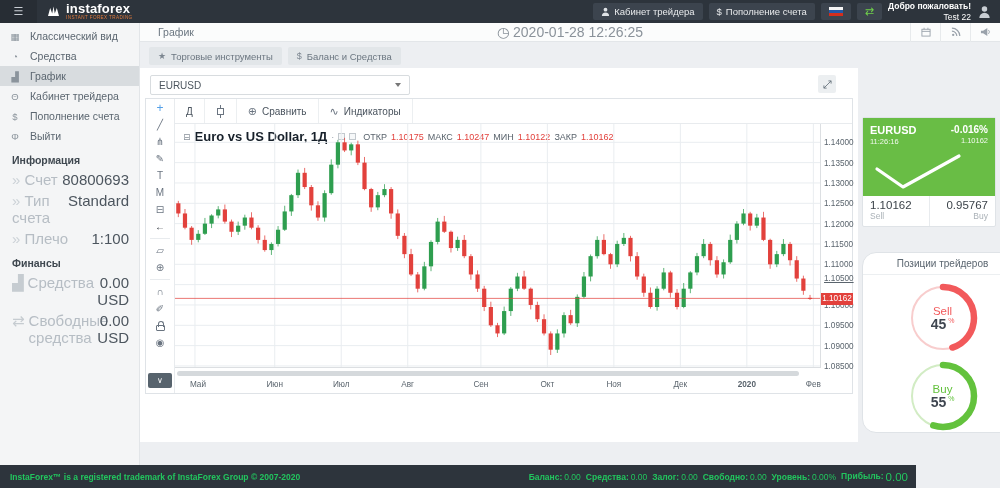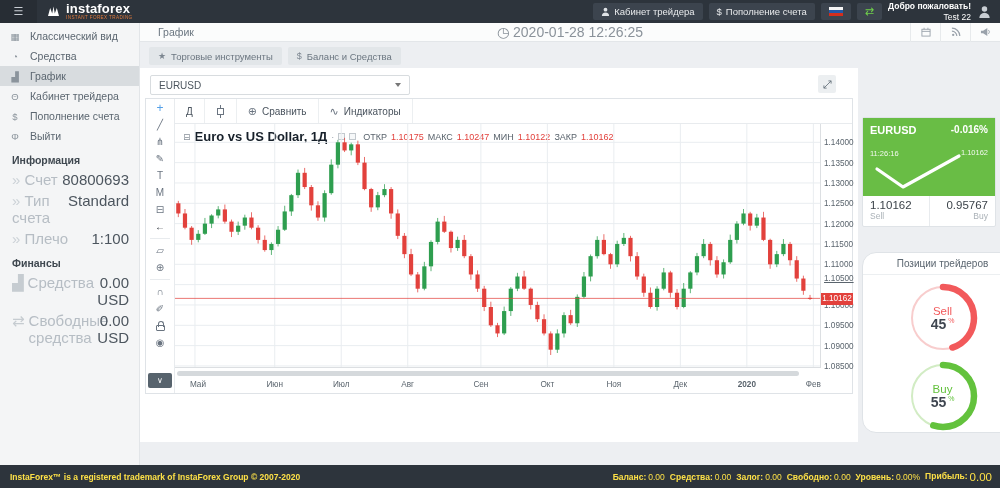--- a/index.html
+++ b/index.html
@@ -15,21 +15,21 @@
   .brand-sub { font-size:4.6px; color:#e27a3c; letter-spacing:.4px; margin-top:1px;}
   .top-right { margin-left:auto; display:flex; align-items:center; gap:6px; padding-right:8px; }
   .hdr-btn { background:#3c444e; border-radius:2px; height:17px; display:flex; align-items:center; gap:4px; padding:0 8px; font-size:9.5px; color:#e8eaec; cursor:pointer; }
   .flag { width:14px; height:9px; display:block; }
   .flag div { height:3px; }
   .welcome { text-align:right; font-size:8.5px; line-height:1.2; }
   .welcome .w1 { font-weight:bold; }
   .avatar { width:15px; height:15px; display:flex; align-items:center; justify-content:center; }
 
   
-  .footer { position:absolute; bottom:0; left:0; width:1000px; height:23px; background:#2d343c; color:#fde047; display:flex; align-items:center; padding:0 8px 0 10px; z-index:5;}
+  .footer { position:absolute; bottom:0; left:0; width:916px; height:23px; background:#2d343c; color:#22c55e; display:flex; align-items:center; padding:0 8px 0 10px; z-index:5;}
   .foot-left { font-size:8.5px; font-weight:bold; }
   .foot-right { margin-left:auto; display:flex; align-items:center; gap:5px; font-size:8.5px; }
   .stat { display:flex; gap:2px; }
   .stat b { font-weight:bold; }
   .profit-val { font-size:11.5px; }
 
   
   .sidebar { position:absolute; top:23px; left:0; width:140px; bottom:23px; background:#f4f5f6; border-right:1px solid #e2e5e8; }
   .side-item { height:20px; display:flex; align-items:center; font-size:10.5px; color:#5b6670; cursor:pointer; }
   .side-item.active { background:#d8dcdf; }
@@ -91,21 +91,21 @@
   .ohlc { display:flex; gap:4px; font-size:9px; margin-left:3px; align-items:center;}
   .ohlc .ol { color:#5a646d; }
   .ohlc .ov { color:#e2413c; }
 
   
   .quote-card { position:absolute; left:722px; top:49px; width:134px; border:1px solid #dfe3e7; border-radius:2px; background:#fff; }
   .quote-head { height:78px; background:#69bd45; color:#fff; position:relative; padding:6px 7px; }
   .qrow { display:flex; justify-content:space-between; align-items:flex-start; }
   .qsym { font-size:11px; font-weight:bold; }
   .qchg { font-size:10px; font-weight:bold; }
-  .qtime, .qprc { font-size:7.5px; opacity:.9; margin-top:13px;}
+  .qtime, .qprc { font-size:7.5px; opacity:.9; margin-top:1px;}
   .spark { position:absolute; left:6px; bottom:5px; }
   .quote-row { display:flex; height:30px; }
   .qcell { flex:1; padding:3px 7px; }
   .qcell + .qcell { border-left:1px solid #e8ebee; text-align:right; }
   .qval { font-size:11.5px; color:#3c434a; }
   .qlab { font-size:8.5px; color:#aab1b7; }
 
   .pos-card { position:absolute; left:722px; top:184px; width:161px; height:181px; border:1px solid #dfe3e7; border-radius:14px; background:#fff; }
   .pos-head { height:22px; display:flex; align-items:center; justify-content:center; font-size:10px; color:#5b6670; border-bottom:1px solid #eceff1; }
   .gauges { display:flex; flex-direction:column; align-items:center; gap:6px; padding-top:7px; }

